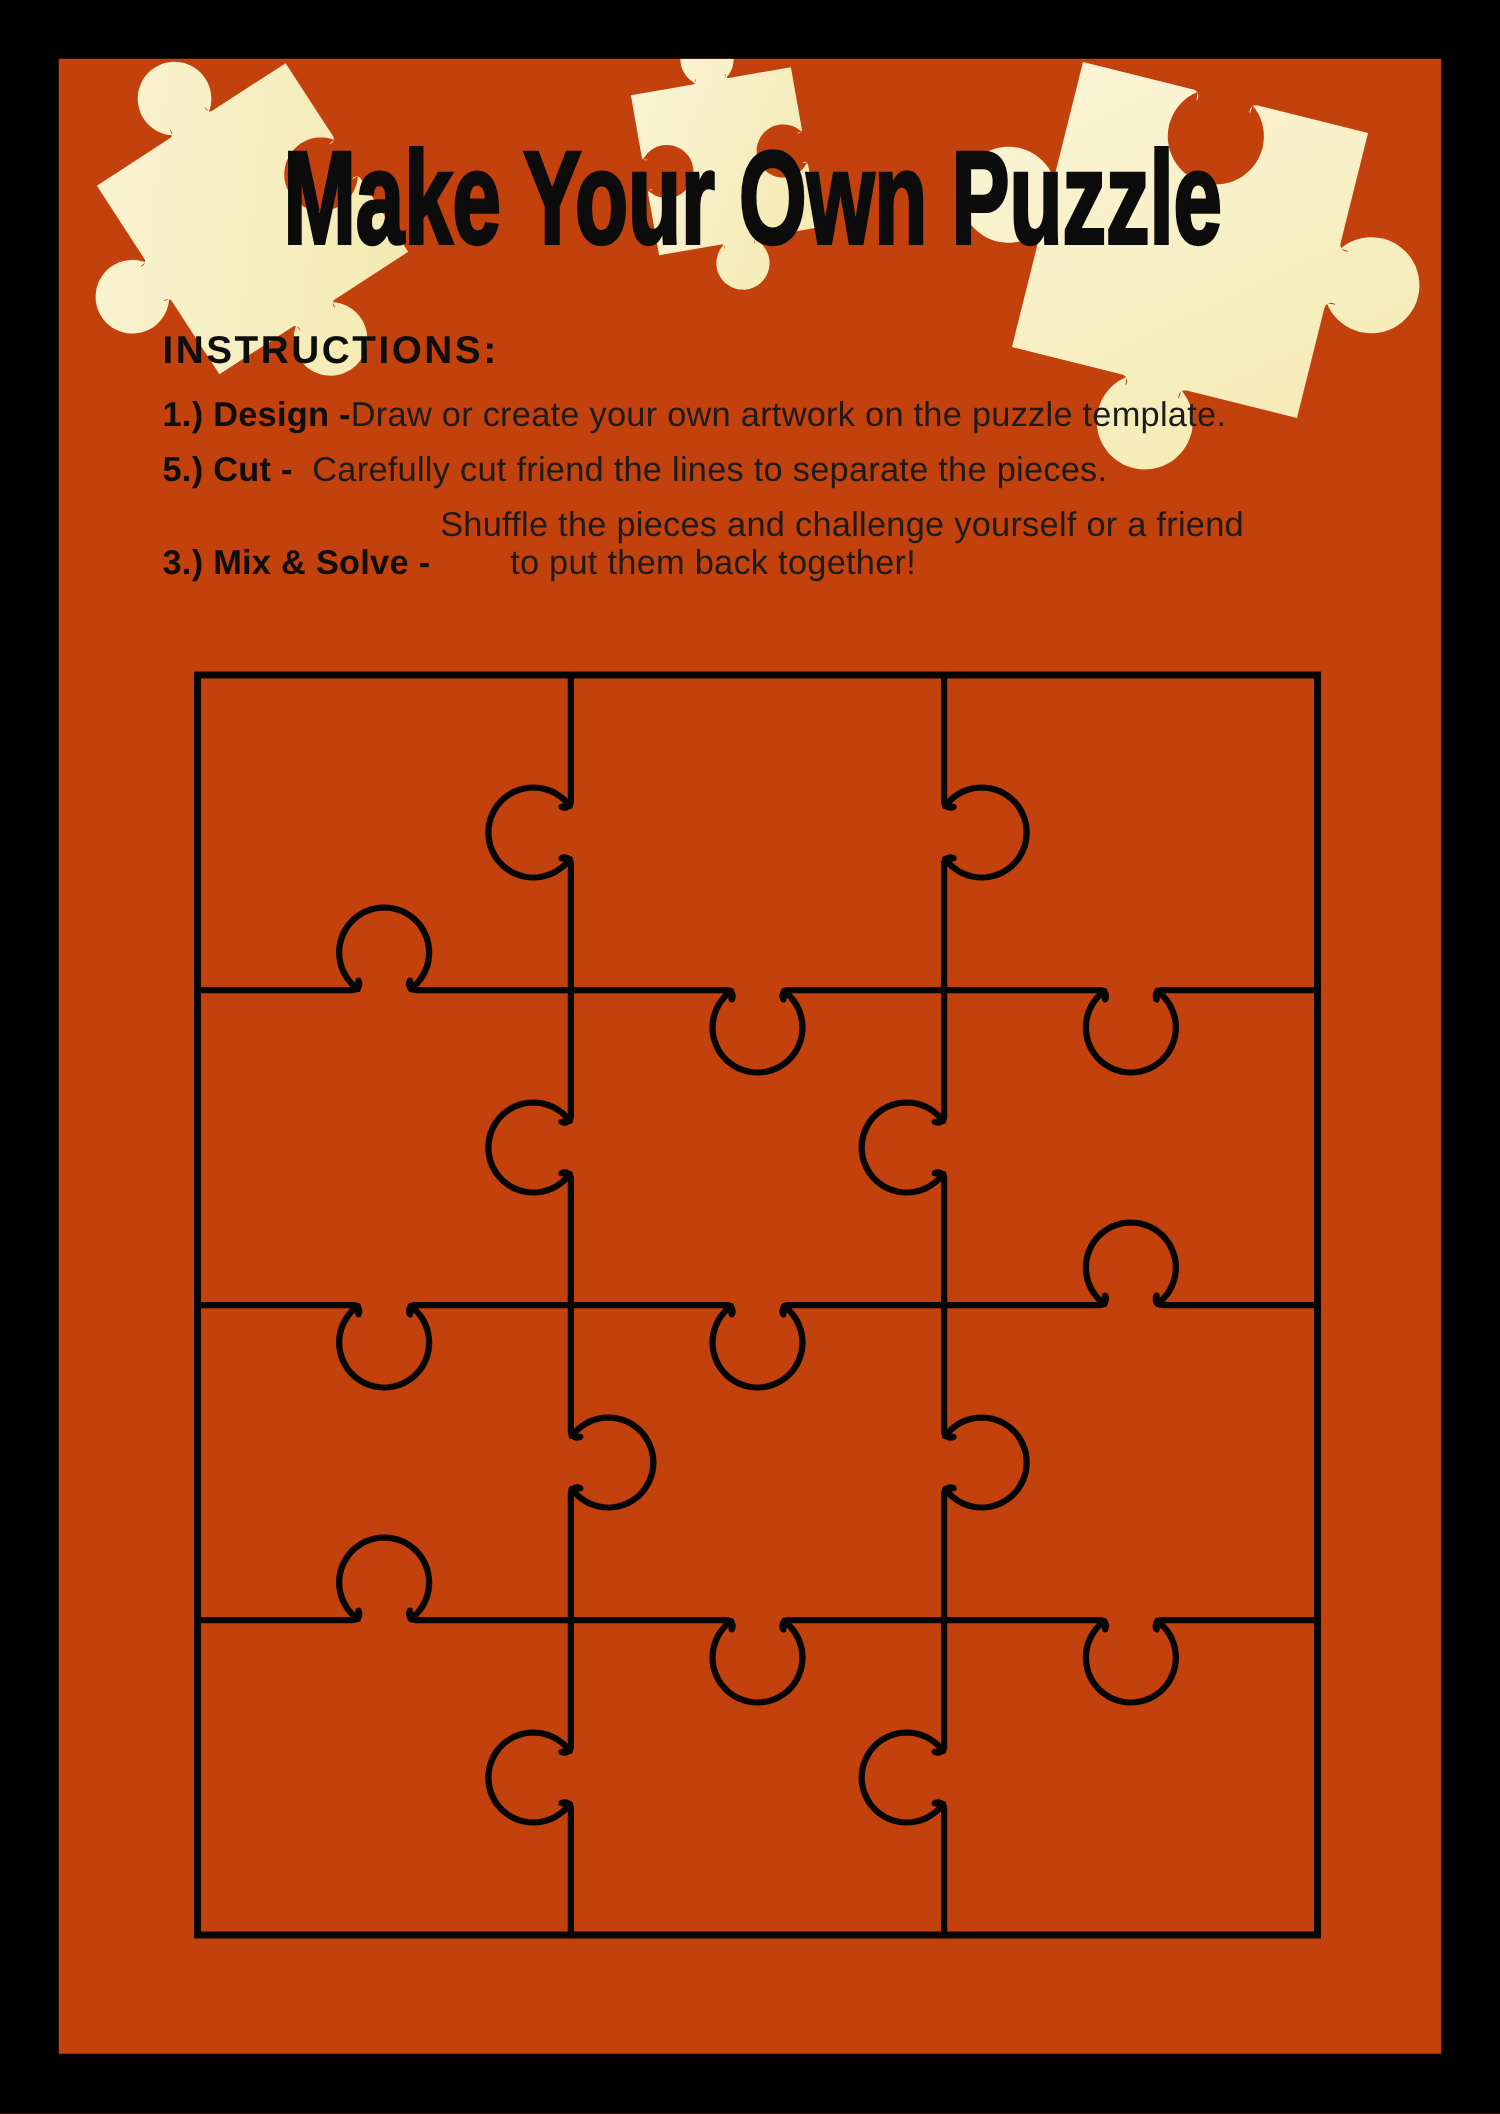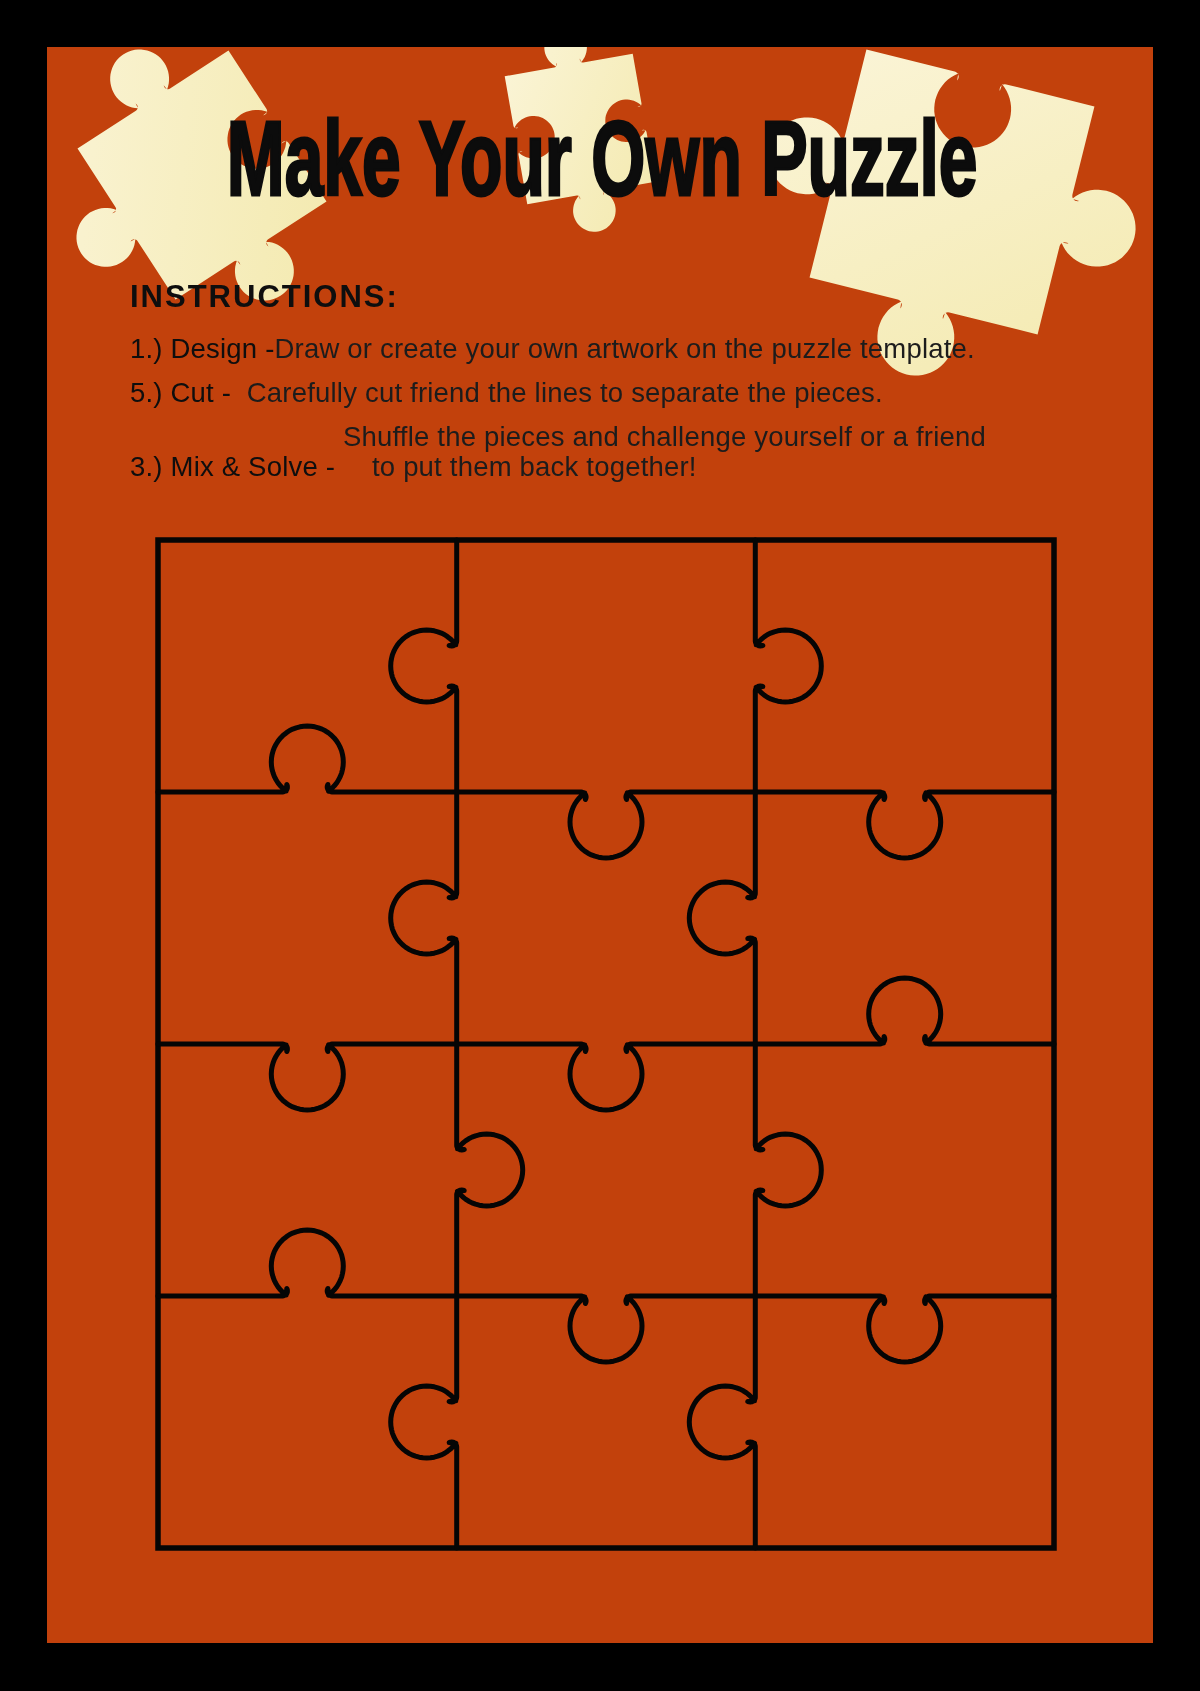--- a/index.html
+++ b/index.html
@@ -23,38 +23,38 @@
     margin:0;z-index:2;
     font-size:103px;font-weight:700;line-height:1;
     text-align:center;color:#0c0c0c;
     -webkit-text-stroke:3px #0c0c0c;
     letter-spacing:0px;
     transform:scale(0.675,1.02);
     transform-origin:50% 50%;
     white-space:nowrap;
   }
   .instructions{
-    position:absolute;left:83px;top:233px;width:1000px;z-index:2;
+    position:absolute;left:83px;top:216px;width:1000px;z-index:2;
     color:#161616;
   }
   .instructions h2{
     margin:0 0 20px 0;
     font-size:31px;font-weight:700;letter-spacing:2px;line-height:34px;
     color:#0e0e0e;
   }
   .item{
     font-size:27.5px;line-height:30px;margin:0 0 14px 0;
     color:#1c1c1c;letter-spacing:0.2px;
   }
   .item .lbl{
-    font-weight:400;color:#0e0e0e;white-space:pre;
+    font-weight:700;color:#0e0e0e;white-space:pre;
   }
   .item3{display:flex;align-items:flex-end;}
   .t3{display:inline-block;}
-  .t3b{display:block;margin-left:29px;}
+  .t3b{display:block;margin-left:56px;}
   #grid{
     position:absolute;left:103px;top:485px;width:912px;height:1024px;
     z-index:1;
   }
 </style>
 </head>
 <body>
 
 <div class="page">
 

